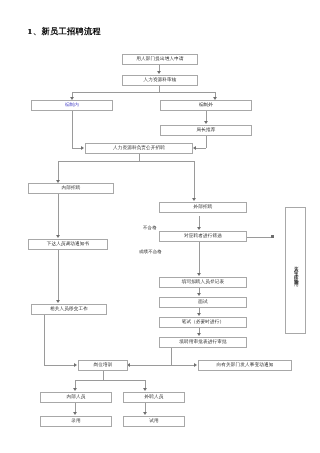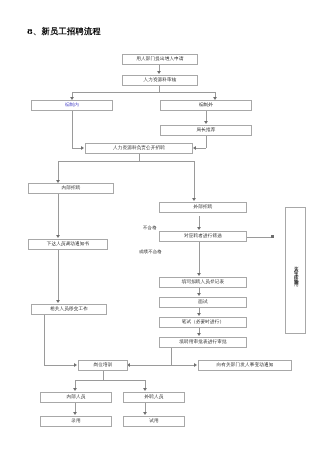--- a/index.html
+++ b/index.html
@@ -116,21 +116,21 @@
     letter-spacing: 0.2px;
     white-space: nowrap;
     line-height: 1;
   }
 </style>
 </head>
 <body>
 
 <div id="page">
 
-  <div class="title">8、新员工招聘流程</div>
+  <div class="title">1、新员工招聘流程</div>
 
   <div class="box" style="left:122px; top:54px; width:76px; height:11px;">用人部门提出增人申请</div>
 
   <div class="ln vln" style="left:159px; top:65px; height:7px;"></div>
   <div class="arrow-d" style="left:157px; top:71px;"></div>
 
   <div class="box" style="left:122px; top:75px; width:76px; height:11px;">人力资源科审核</div>
 
   <div class="ln vln" style="left:159px; top:86px; height:6px;"></div>
   <div class="ln hln" style="left:72px; top:92px; width:143px;"></div>

